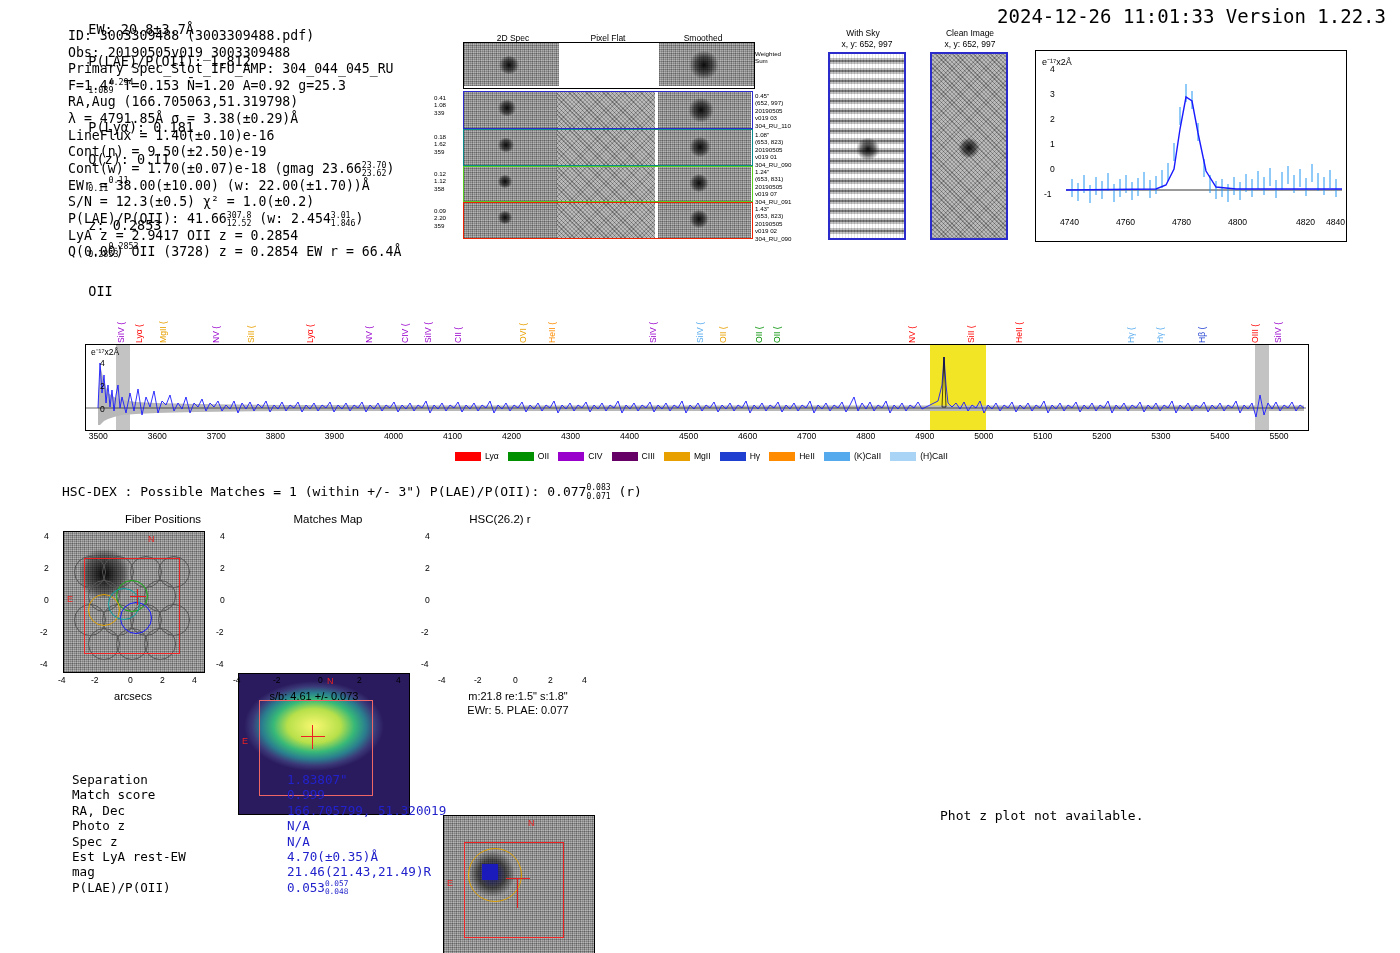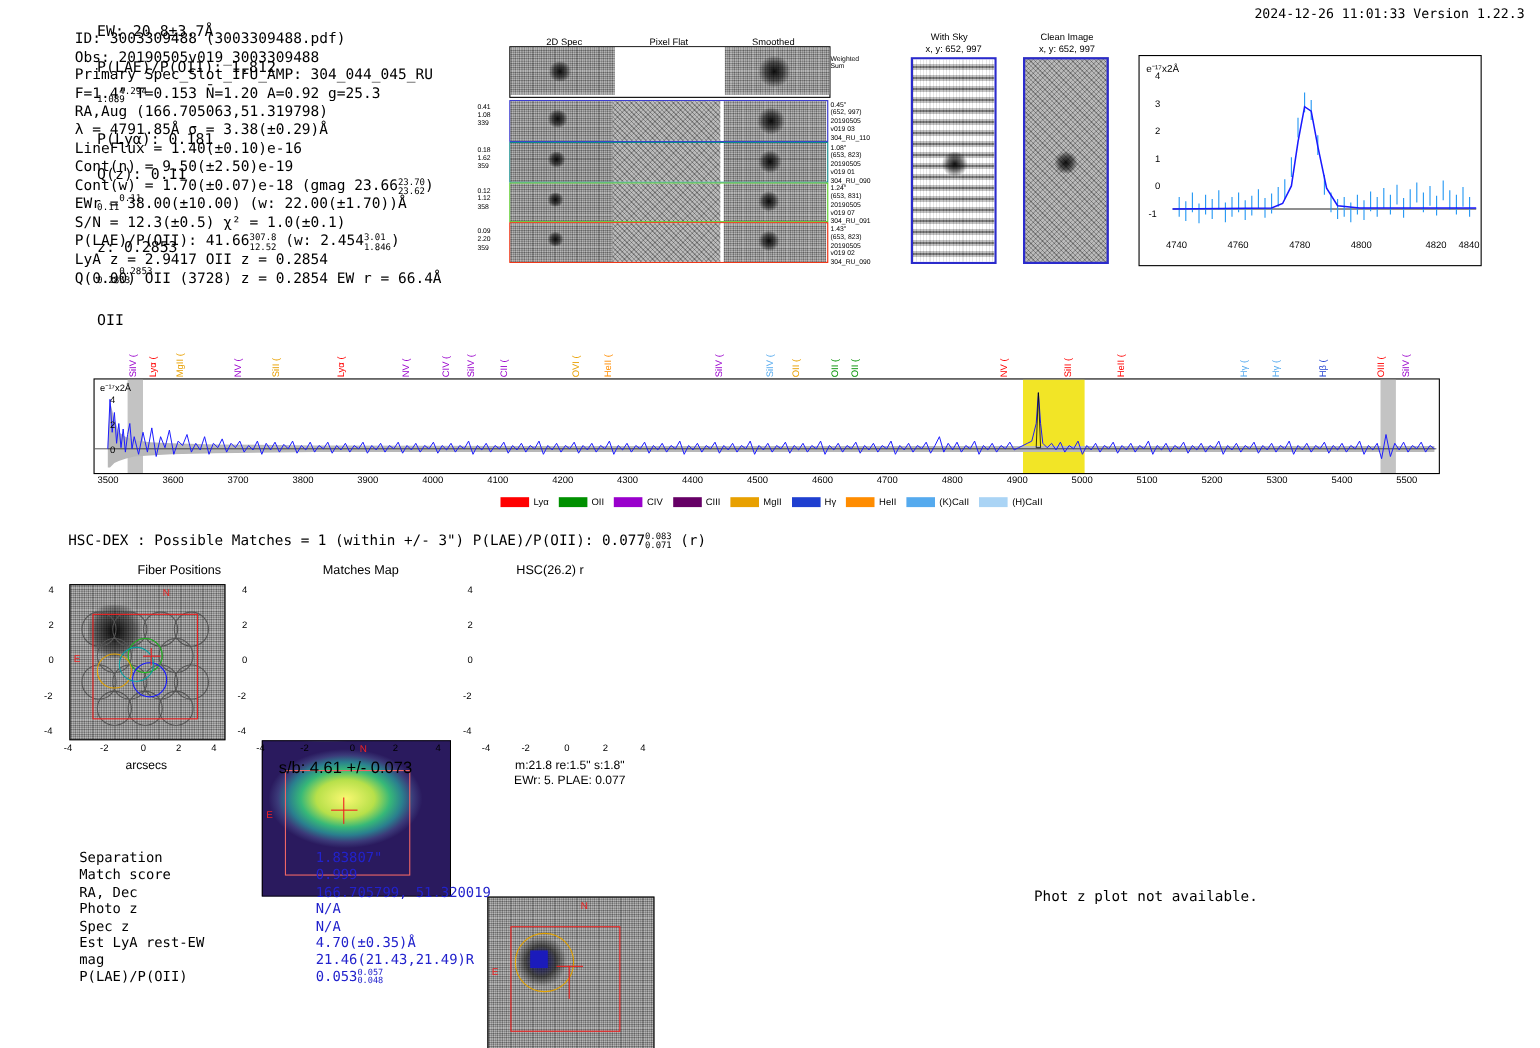--- a/index.html
+++ b/index.html
@@ -8,21 +8,21 @@
     font-family:"DejaVu Sans Mono", monospace;
     font-size:12.5px;color:#000;overflow:hidden;
   }
   .abs{position:absolute;}
   .mono{font-family:"DejaVu Sans Mono", monospace;}
   .sans{font-family:"Liberation Sans", sans-serif;}
   .nowrap{white-space:pre;}
   .frac{display:inline-block;vertical-align:middle;font-size:.62em;line-height:1.02;text-align:left;}
   
   #hdr-line{left:72px;top:5px;font-size:13.5px;}
-  #timestamp{right:14px;top:5px;font-size:12px;}
+  #timestamp{right:14px;top:5px;font-size:19px;}
   #info-block{left:68px;top:28px;font-size:13.2px;line-height:16.6px;}
   
   .panel-title{font-size:8.5px;text-align:center;font-family:"Liberation Sans",sans-serif;}
   .noise{
     background-color:#9a9a9a;
     background-image:
       repeating-linear-gradient(0deg, rgba(0,0,0,.20) 0 1px, rgba(255,255,255,.16) 1px 2px, rgba(0,0,0,.10) 2px 3px, rgba(255,255,255,.08) 3px 4px),
       repeating-linear-gradient(90deg, rgba(0,0,0,.22) 0 1px, rgba(255,255,255,.18) 1px 2px, rgba(0,0,0,.09) 2px 3px, rgba(255,255,255,.10) 3px 4px);
   }
   .noise2{
@@ -87,21 +87,21 @@
   <div>Primary Spec_Slot_IFU_AMP: 304_044_045_RU</div>
   <div>F=1.4"  T=0.153  N̄=1.20  A=0.92  g=25.3</div>
   <div>RA,Aug (166.705063,51.319798)</div>
   <div>λ = 4791.85Å   σ = 3.38(±0.29)Å</div>
   <div>LineFlux = 1.40(±0.10)e-16</div>
   <div>Cont(n) = 9.50(±2.50)e-19</div>
   <div>
     <span>Cont(w) = 1.70(±0.07)e-18 (gmag 23.66</span><span class="frac"><span>23.70</span><br><span>23.62</span></span><span>)</span>
   </div>
   <div>EWr = 38.00(±10.00) (w: 22.00(±1.70))Å</div>
-  <div>S/N = 12.3(±0.5)   χ² = 1.0(±0.1)</div>
+  <div>S/N = 12.3(±0.5)   χ² = 1.0(±0.2)</div>
   <div>
     <span>P(LAE)/P(OII): 41.66</span><span class="frac"><span>307.8</span><br><span>12.52</span></span>
     <span>(w: 2.454</span><span class="frac"><span>3.01</span><br><span>1.846</span></span><span>)</span>
   </div>
   <div>LyA z = 2.9417  OII z = 0.2854</div>
   <div>Q(0.00) OII (3728) z = 0.2854  EW r = 66.4Å</div>
 </div>
 
 <div class="abs" style="left:463px;top:33px;width:290px;">
   <div class="abs panel-title" style="left:5px;top:0;width:90px;">2D Spec</div>
@@ -463,21 +463,21 @@
   <span class="abs tick-s" style="left:4px;top:100px;">-2</span>
   <span class="abs tick-s" style="left:4px;top:132px;">-4</span>
 </div>
 <div class="abs" style="left:233px;top:675px;width:180px;">
   <span class="abs tick-s" style="left:0px;">-4</span>
   <span class="abs tick-s" style="left:40px;">-2</span>
   <span class="abs tick-s" style="left:85px;">0</span>
   <span class="abs tick-s" style="left:124px;">2</span>
   <span class="abs tick-s" style="left:163px;">4</span>
 </div>
-<div class="abs sans" style="left:238px;top:690px;width:152px;text-align:center;font-size:15px;">s/b: 4.61 +/- 0.073</div>
+<div class="abs sans" style="left:238px;top:690px;width:152px;text-align:center;font-size:11px;">s/b: 4.61 +/- 0.073</div>
 
 <div class="abs sans" style="left:420px;top:513px;width:160px;text-align:center;font-size:11.5px;">HSC(26.2) r</div>
 <div class="abs cutbox noise" style="left:443px;top:531px;width:150px;height:140px;border:1px solid #000;">
   <div class="abs" style="left:26px;top:36px;width:44px;height:44px;background:radial-gradient(circle, rgba(20,20,120,.95) 0%, rgba(0,0,0,.55) 45%, rgba(0,0,0,0) 75%);"></div>
   <div class="abs" style="left:38px;top:48px;width:16px;height:16px;background:#1b1bbb;"></div>
   <div class="circ" style="left:24px;top:32px;width:52px;height:52px;border:1.6px solid #e0a000;"></div>
   <div class="abs" style="left:20px;top:26px;width:98px;height:94px;border:1.3px solid #ee2222;"></div>
   <div class="abs" style="left:62px;top:62px;width:24px;height:1.3px;background:#ee2222;"></div>
   <div class="abs" style="left:73px;top:62px;width:1.3px;height:30px;background:#ee2222;"></div>
   <div class="abs sans" style="left:84px;top:2px;color:#ee2222;font-size:9px;">N</div>

